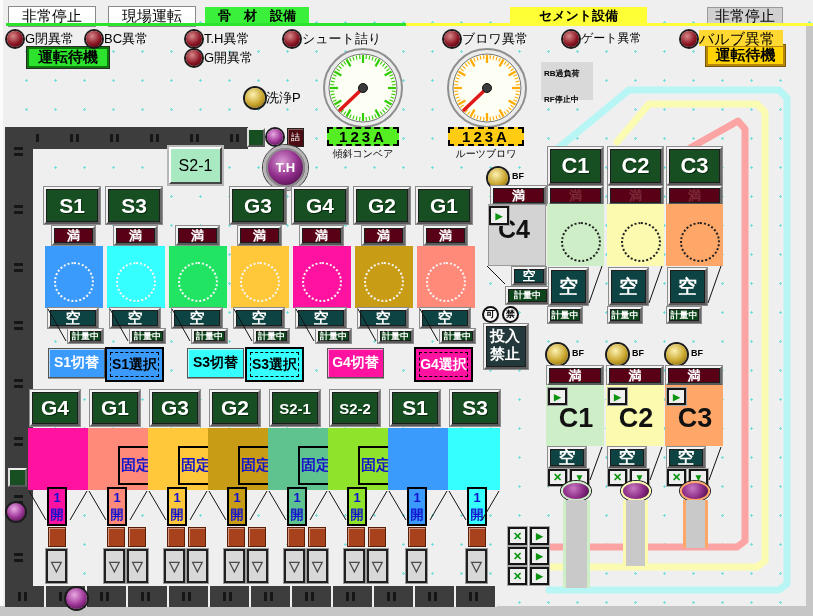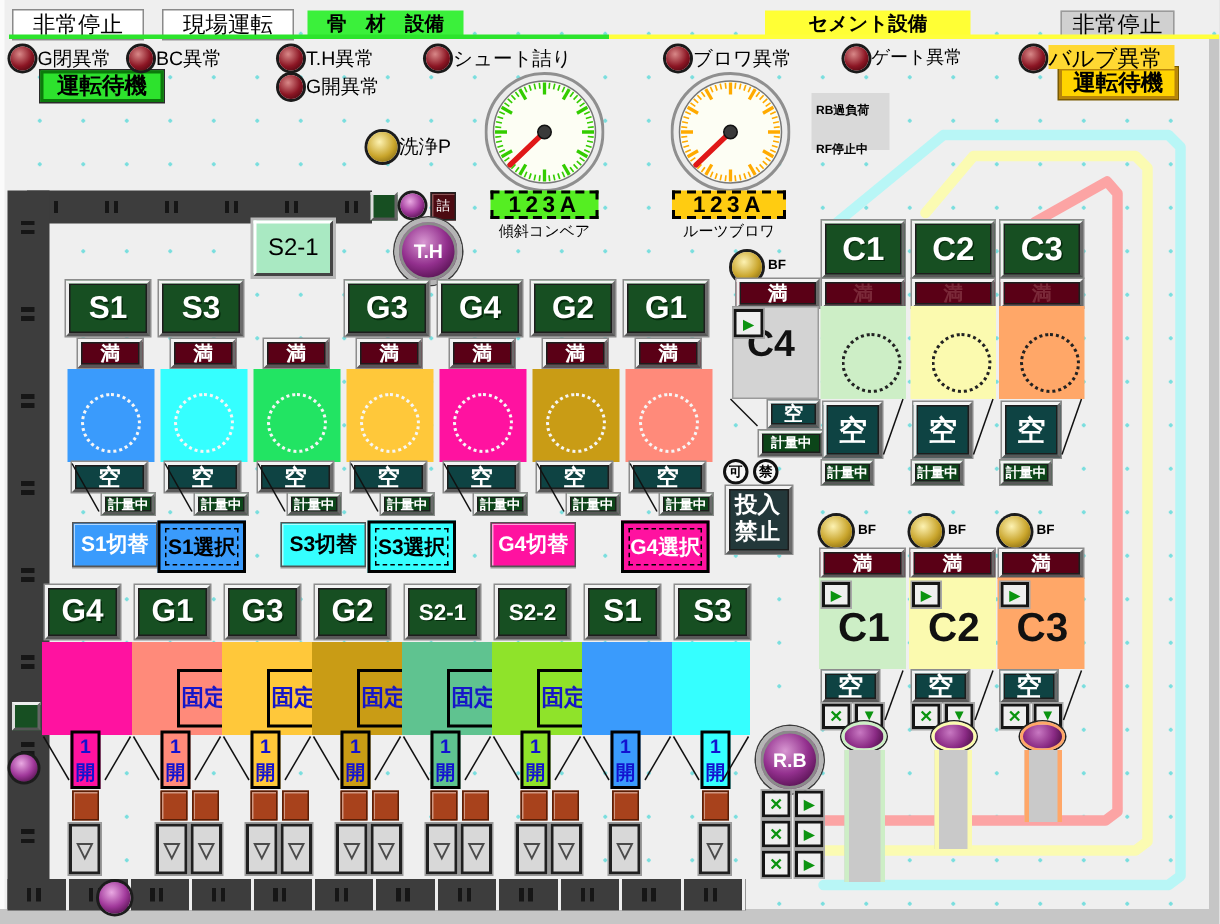--- a/index.html
+++ b/index.html
@@ -216,21 +216,20 @@
   <div class="abs cent" style="left:169px;top:147px;width:53px;height:37px;background:#a9e9c2;border:2px solid;border-color:#fff #444 #444 #fff;box-shadow:0 0 0 2px #b8b8b8;font-size:16px">S2-1</div>
   <div class="abs cent sphere" style="left:263px;top:145px;width:45px;height:45px;font-size:13px">T.H</div>
 
   <div class="abs cent" style="left:482px;top:306px;width:17px;height:17px;border-radius:50%;border:2px solid #111;background:#f8f8f8;font-size:9px;font-weight:bold">可</div>
   <div class="abs cent" style="left:502px;top:306px;width:17px;height:17px;border-radius:50%;border:2px solid #111;background:#f8f8f8;font-size:9px;font-weight:bold">禁</div>
   <div class="abs bev" style="left:484px;top:324px;width:44px;height:45px;background:#23383a;color:#fff">
     <div class="abs cent" style="left:0;top:1px;width:38px;height:19px;font-size:15px;font-weight:bold">投入</div>
     <div class="abs cent" style="left:0;top:19px;width:38px;height:19px;font-size:15px;font-weight:bold">禁止</div>
   </div>
 
-  <div class="abs cent sphere" style="left:504px;top:484px;width:45px;height:45px;font-size:13px">R.B</div>
 
   <div id="sw0" class="abs cent nowrap" style="left: 48px; top: 348px; width: 57px; height: 30px; font-size: 14px; font-weight: bold; background: rgb(58, 155, 252); color: rgb(255, 255, 255); border: 1px solid rgb(85, 85, 85); box-shadow: rgb(153, 153, 153) 0px 1px 0px, rgba(255, 255, 255, 0.6) 1px 1px 0px inset;">S1切替</div>
   <div id="sw1" class="abs cent nowrap" style="left: 105px; top: 347px; width: 59px; height: 35px; font-size: 14px; font-weight: bold; background: rgb(58, 155, 252); color: #000000; border: 2px solid rgb(0, 0, 0); outline: rgb(0, 0, 0) dashed 1px; outline-offset: -6px;">S1選択</div>
   <div id="sw2" class="abs cent nowrap" style="left: 187px; top: 348px; width: 57px; height: 30px; font-size: 14px; font-weight: bold; background: rgb(53, 255, 255); color: rgb(0, 0, 0); border: 1px solid rgb(85, 85, 85); box-shadow: rgb(153, 153, 153) 0px 1px 0px, rgba(255, 255, 255, 0.6) 1px 1px 0px inset;">S3切替</div>
   <div id="sw3" class="abs cent nowrap" style="left: 245px; top: 347px; width: 59px; height: 35px; font-size: 14px; font-weight: bold; background: rgb(53, 255, 255); color: rgb(0, 0, 0); border: 2px solid rgb(0, 0, 0); outline: rgb(0, 0, 0) dashed 1px; outline-offset: -6px;">S3選択</div>
   <div id="sw4" class="abs cent nowrap" style="left: 327px; top: 348px; width: 57px; height: 30px; font-size: 14px; font-weight: bold; background: rgb(255, 18, 160); color: rgb(255, 255, 255); border: 1px solid rgb(85, 85, 85); box-shadow: rgb(153, 153, 153) 0px 1px 0px, rgba(255, 255, 255, 0.6) 1px 1px 0px inset;">G4切替</div>
   <div id="sw5" class="abs cent nowrap" style="left: 385px; top: 347px; width: 59px; height: 35px; font-size: 14px; font-weight: bold; background: rgb(255, 18, 160); color: #ffffff; border: 2px solid rgb(0, 0, 0); outline: rgb(0, 0, 0) dashed 1px; outline-offset: -6px; margin-left: 29px;">G4選択</div>
 
   <svg id="funnels" class="abs" style="left:0;top:0;z-index:40;pointer-events:none" width="813" height="616">
       <line x1="48" y1="309" x2="66" y2="341" stroke="#111" stroke-width="1"></line>

